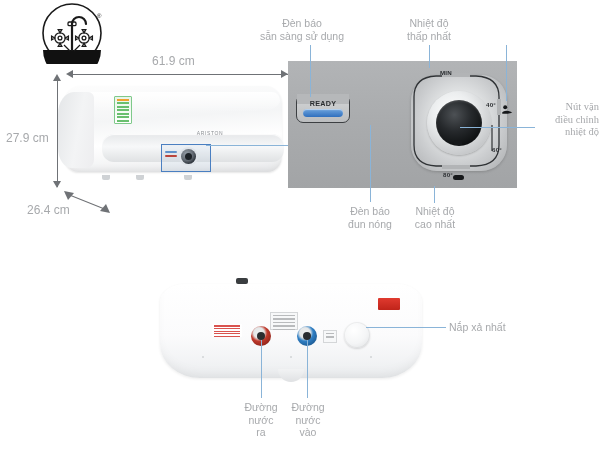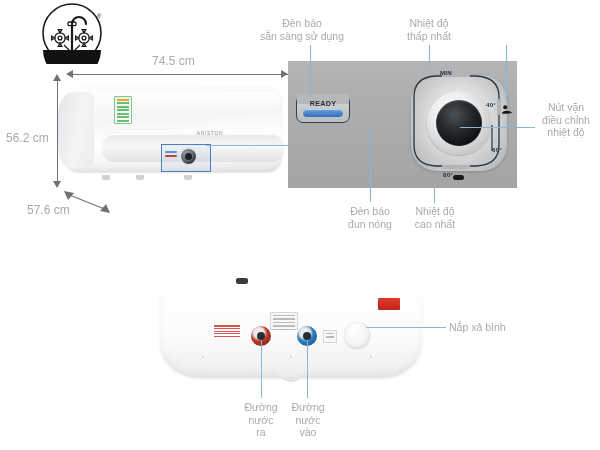--- a/index.html
+++ b/index.html
@@ -218,31 +218,31 @@
         <path d="M51.8,36 L48.6,34.2 L48.6,37.8 Z"></path>
         <path d="M62.2,36 L65.4,34.2 L65.4,37.8 Z"></path>
         <path d="M57,41.2 L55.2,44.4 L58.8,44.4 Z"></path>
       </g>
       <path d="M37,43 L43,49" stroke="#1a1a1a" stroke-width="1.2"></path>
       <path d="M53,43 L47,49" stroke="#1a1a1a" stroke-width="1.2"></path>
       <text x="70" y="16" font-size="6" fill="#1a1a1a" font-family="Liberation Sans, sans-serif">®</text>
     </svg>
   </div>
 
-  <div class="abs dim-label" style="left:152px;top:54px;">74.5 cm</div>
+  <div class="abs dim-label" style="left:152px;top:54px;">61.9 cm</div>
   <div class="abs arrow-line" style="left:72px;top:74px;width:216px;height:1px;"></div>
   <div class="abs arrow-head" style="left:66px;top:70px;border-top:4px solid transparent;border-bottom:4px solid transparent;border-right:7px solid #6f7276;"></div>
   <div class="abs arrow-head" style="left:281px;top:70px;border-top:4px solid transparent;border-bottom:4px solid transparent;border-left:7px solid #6f7276;"></div>
 
-  <div class="abs dim-label" style="left:6px;top:131px;">56.2 cm</div>
+  <div class="abs dim-label" style="left:6px;top:131px;">27.9 cm</div>
   <div class="abs arrow-line" style="left:57px;top:80px;width:1px;height:107px;"></div>
   <div class="abs arrow-head" style="left:53px;top:74px;border-left:4px solid transparent;border-right:4px solid transparent;border-bottom:7px solid #6f7276;"></div>
   <div class="abs arrow-head" style="left:53px;top:181px;border-left:4px solid transparent;border-right:4px solid transparent;border-top:7px solid #6f7276;"></div>
 
-  <div class="abs dim-label" style="left:27px;top:203px;">57.6 cm</div>
+  <div class="abs dim-label" style="left:27px;top:203px;">26.4 cm</div>
   <div class="abs" style="left:62px;top:190px;width:50px;height:24px;">
     <svg width="50" height="24" viewBox="0 0 50 24">
       <line x1="5" y1="4" x2="45" y2="20" stroke="#6f7276" stroke-width="1.1"></line>
       <polygon points="2,1 12,3 6,10" fill="#6f7276"></polygon>
       <polygon points="48,23 38,21 44,14" fill="#6f7276"></polygon>
     </svg>
   </div>
 
   <div class="abs heater-wrap">
     <div class="heater-body">
@@ -316,21 +316,21 @@
 sẵn sàng sử dụng</div>
   <div class="abs lead lead-v" style="left:310px;top:45px;height:52px;"></div>
 
   <div class="abs callout" style="left:392px;top:17px;width:74px;">Nhiệt độ
 thấp nhất</div>
   <div class="abs lead lead-v" style="left:429px;top:45px;height:23px;"></div>
 
   <div class="abs lead lead-v" style="left:506px;top:45px;height:56px;"></div>
 
   <div class="abs lead lead-h" style="left:460px;top:127px;width:75px;"></div>
-  <div class="abs callout" style="left:533px;top:101px;width:66px;text-align:center;">Nút vặn
+  <div class="abs callout" style="left:533px;top:101px;width:66px;text-align:right;font-family:Liberation Serif, serif;">Nút vặn
 điều chỉnh
 nhiệt độ</div>
 
   <div class="abs lead lead-v" style="left:370px;top:125px;height:77px;"></div>
   <div class="abs callout" style="left:330px;top:205px;width:80px;">Đèn báo
 đun nóng</div>
 
   <div class="abs lead lead-v" style="left:434px;top:186px;height:17px;"></div>
   <div class="abs callout" style="left:400px;top:205px;width:70px;">Nhiệt độ
 cao nhất</div>
@@ -361,21 +361,21 @@
         </div>
       <div class="cap-round" style="left:184px;top:38px;"></div>
       <div class="screw" style="left:42px;top:72px;"></div>
       <div class="screw" style="left:130px;top:72px;"></div>
       <div class="screw" style="left:210px;top:72px;"></div>
     </div>
     <div class="bot-bottom-knob"></div>
   </div>
 
   <div class="abs lead lead-h" style="left:366px;top:327px;width:80px;"></div>
-  <div class="abs callout" style="left:449px;top:321px;width:90px;text-align:left;">Nắp xả bình</div>
+  <div class="abs callout" style="left:449px;top:321px;width:90px;text-align:left;">Nắp xả nhất</div>
 
   <div class="abs lead lead-v" style="left:261px;top:340px;height:58px;"></div>
   <div class="abs callout" style="left:233px;top:401px;width:56px;">Đường
 nước
 ra</div>
 
   <div class="abs lead lead-v" style="left:307px;top:340px;height:58px;"></div>
   <div class="abs callout" style="left:280px;top:401px;width:56px;">Đường
 nước
 vào</div>

